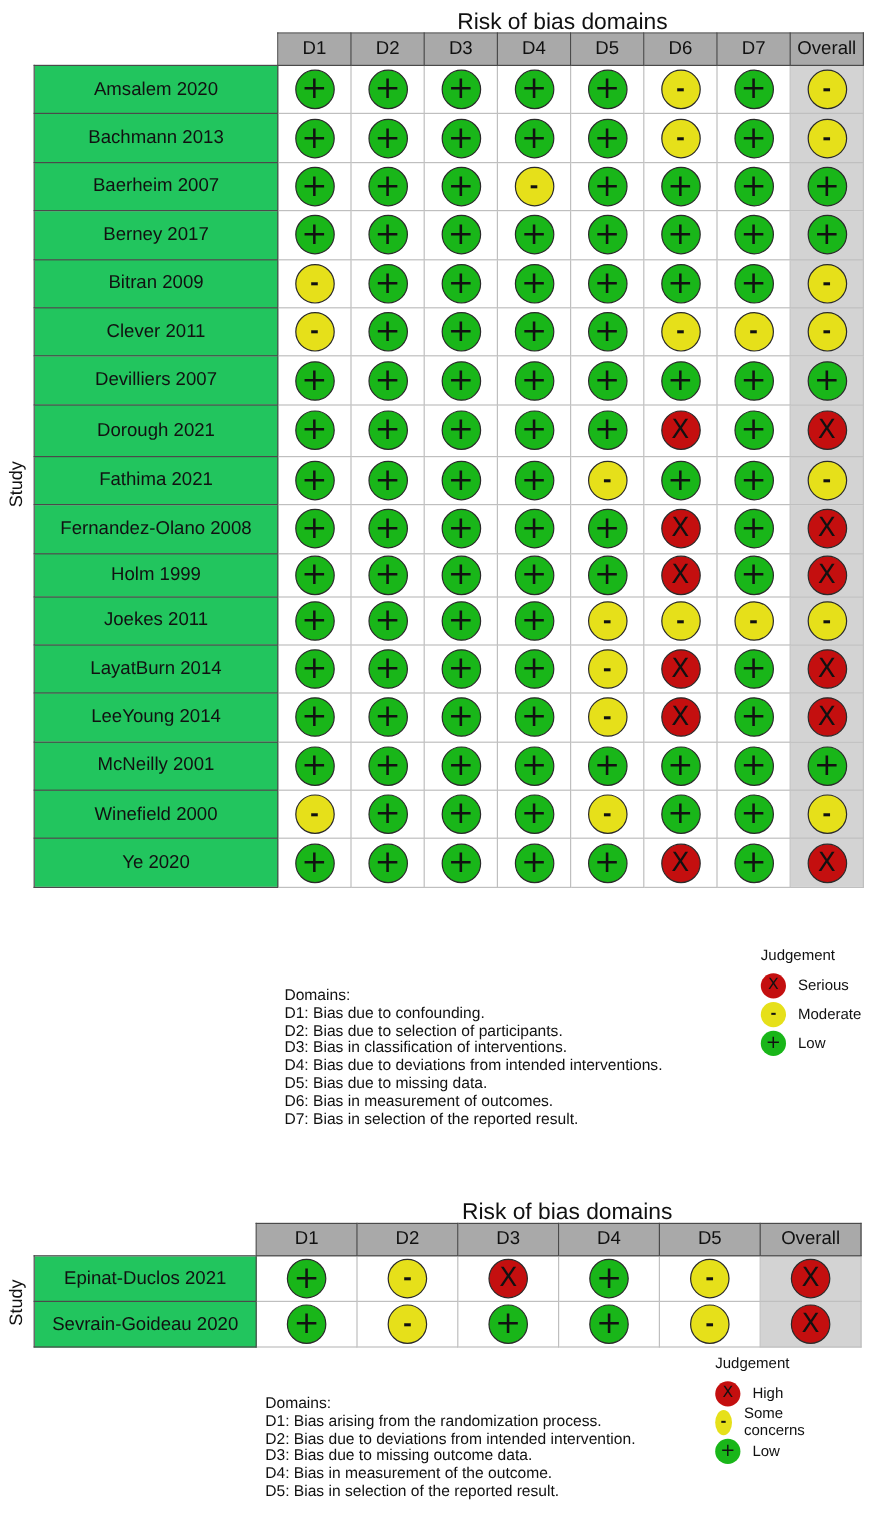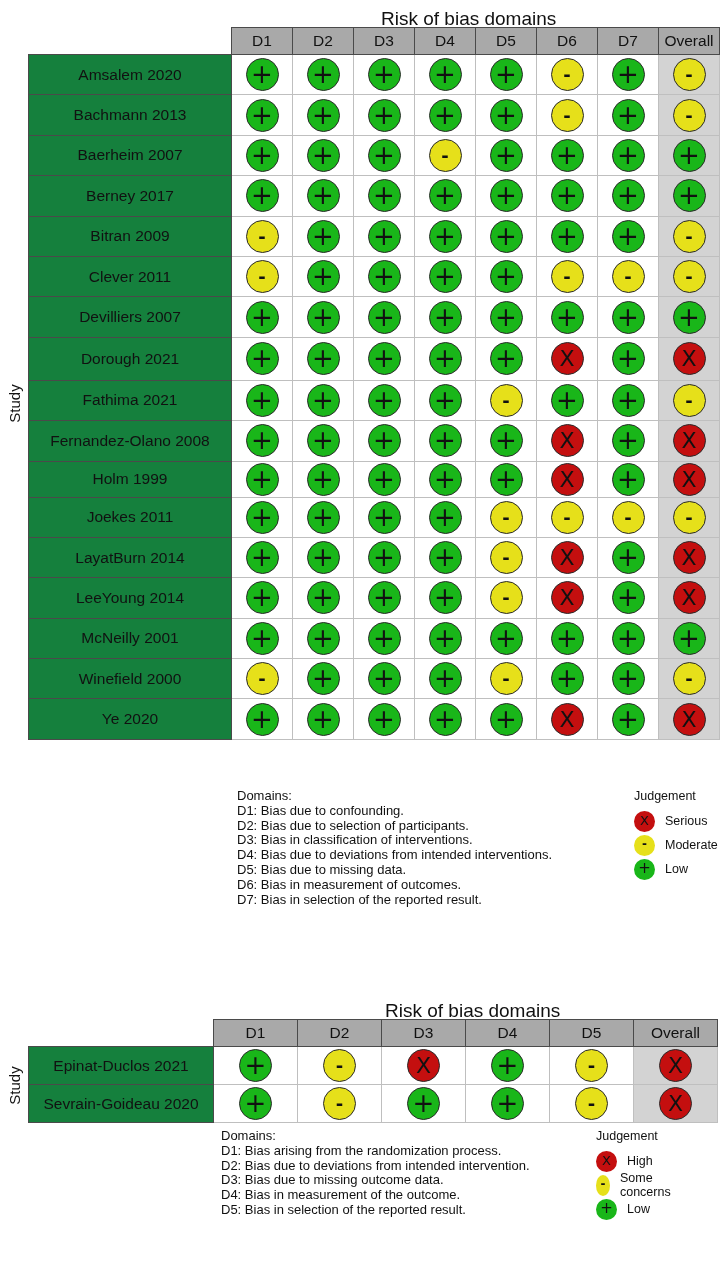--- a/index.html
+++ b/index.html
@@ -6,34 +6,34 @@
   body { width:727px; height:1270px; position:relative; overflow:hidden;
          font-family:"Liberation Sans", sans-serif; color:#111; }
   .panel { position:absolute; }
   .title { position:absolute; font-size:19px; color:#111; white-space:nowrap; }
   .study-axis { position:absolute; font-size:15px; transform:rotate(-90deg); transform-origin:center; white-space:nowrap; }
   table.rob { position:absolute; border-collapse:collapse; table-layout:fixed;padding-left:26px; }
   table.rob th { background:#a9a9a9; font-weight:normal; font-size:15.5px; color:#111;
                  border:1px solid #4a4a4a; padding:0; text-align:center; }
   table.rob th.blank { background:transparent; border:none; }
   table.rob td { border:1px solid #bfbfbf; padding:0; text-align:center; vertical-align:middle; background:#ffffff; }
-  table.rob td.study { background:#15803d; border:1px solid #4a4a4a; font-size:15.5px; color:#111; white-space:nowrap; }
+  table.rob td.study { background:#22c55e; border:1px solid #4a4a4a; font-size:15.5px; color:#111; white-space:nowrap; }
   table.rob td.overall { background:#d3d3d3; }
   .dot { display:inline-block; border-radius:50%; border:1.3px solid #2a2a2a; box-sizing:border-box;
          text-align:center; color:#111; font-family:"DejaVu Sans", sans-serif; }
   .dot.low { background:#19b619; }
   .dot.mod { background:#e6e01a; }
   .dot.high { background:#c40f0f; }
   .big { width:33px; height:33px; line-height:31px; font-size:26px; }
   .big.mod { font-size:18px; font-weight:bold; }
   .big.high { font-size:22px; }
   .small { width:21px; height:21px; line-height:19px; font-size:15px; border:none; }
   .small.mod { font-size:12px; font-weight:bold; }
   .small.high { font-size:13px; }
-  .domains { position:absolute; font-size:13px; line-height:14.8px; color:#111; white-space:nowrap; }
+  .domains { position:absolute; font-size:13px; line-height:14.8px; color:#111; white-space:nowrap;margin-top:33px; }
   .legend { position:absolute; font-size:12.5px; color:#111; }
   .legend .ltitle { margin-bottom:6px; }
   .legend .lrow { display:flex; align-items:center; height:24px; }
   .legend .lrow .dot { margin-right:10px; }
 </style>
 </head>
 <body>
 
 <div class="panel">
   <div class="title" style="left:381px; top:8px;">Risk of bias domains</div>

